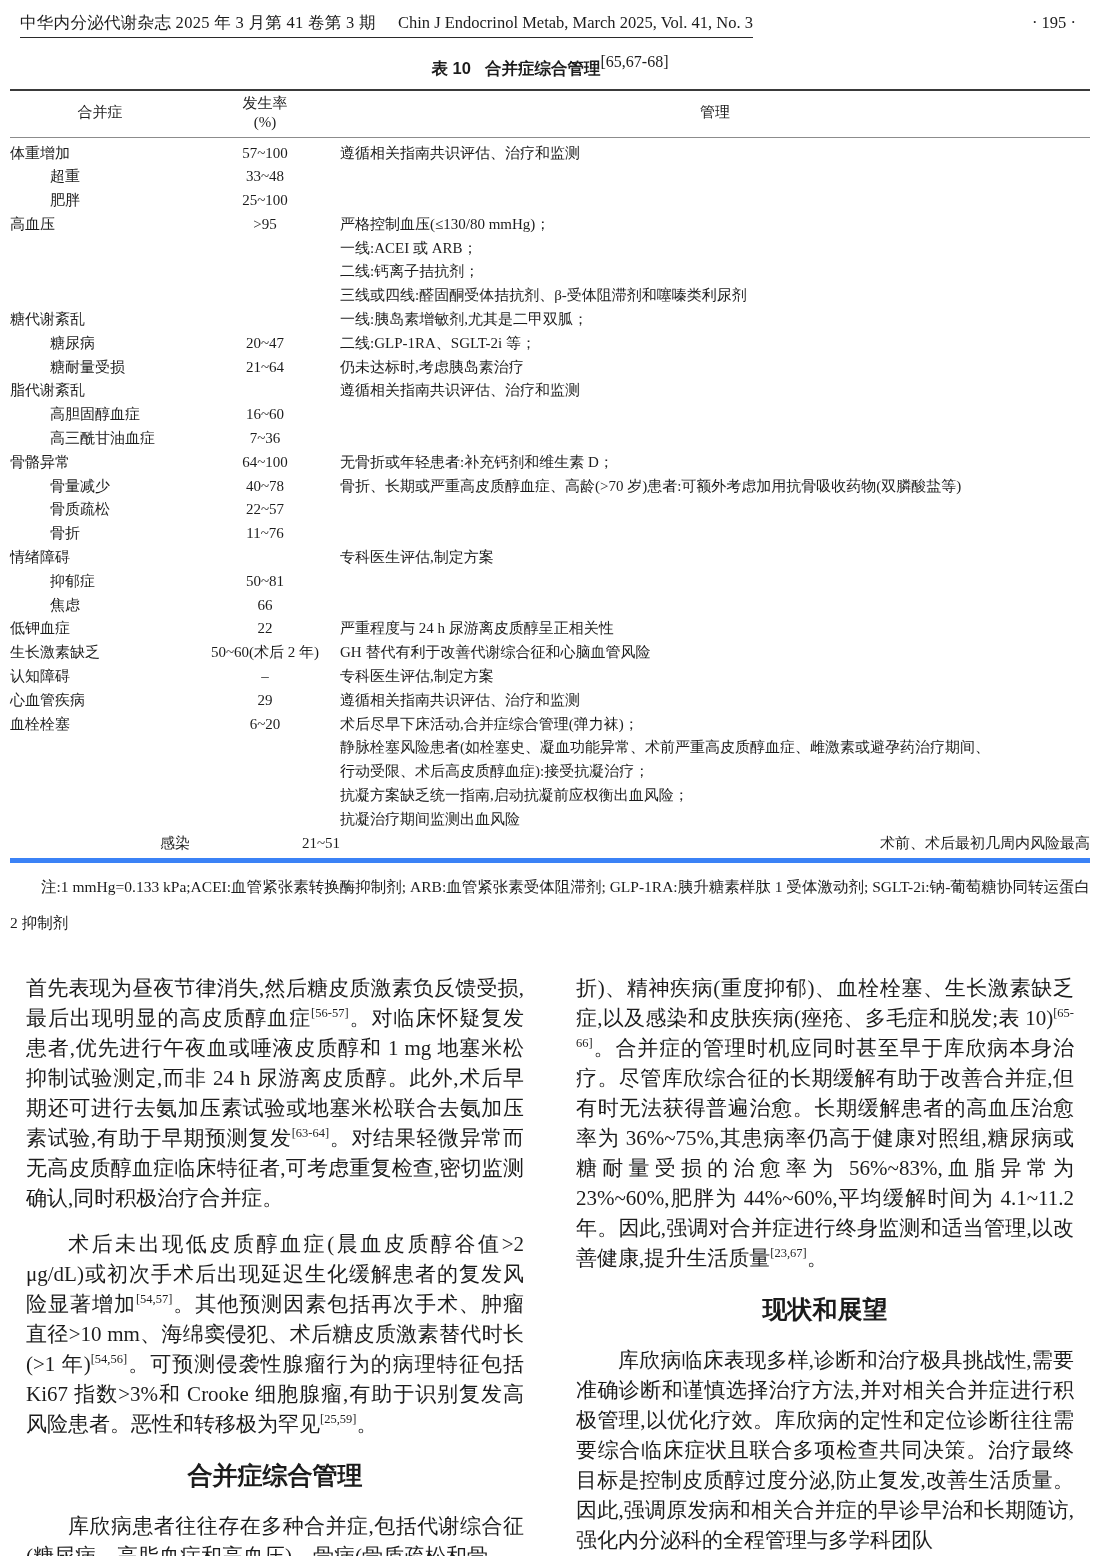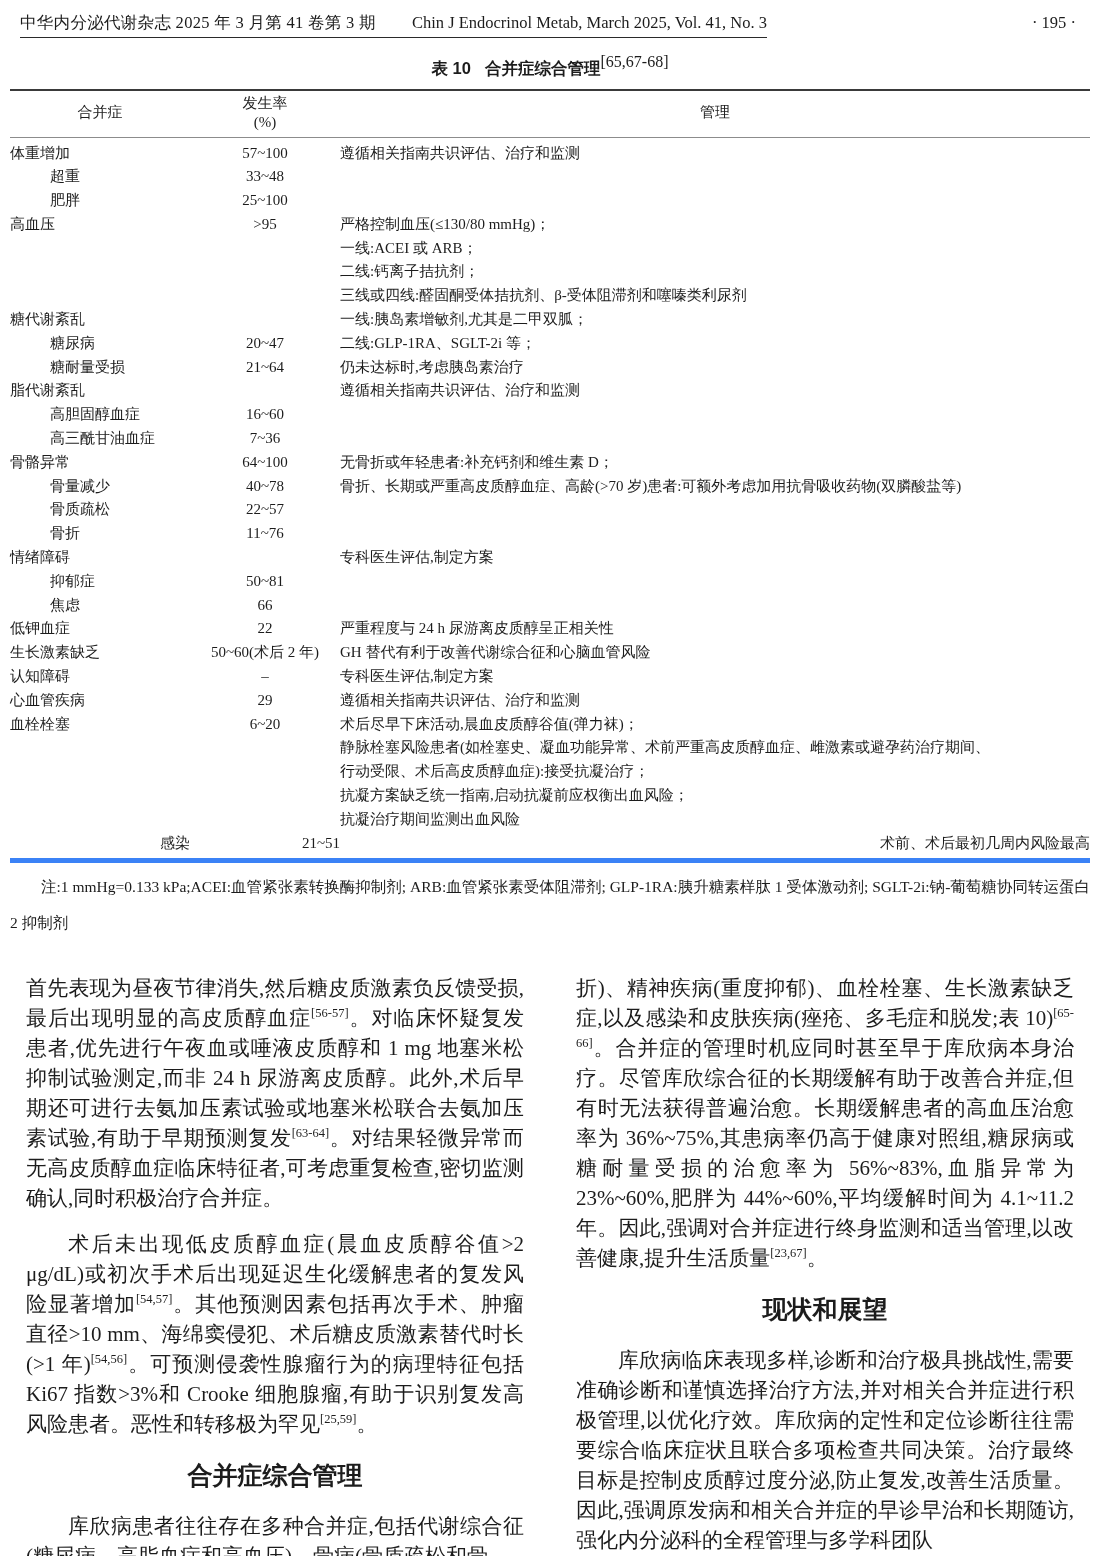--- a/index.html
+++ b/index.html
@@ -22,21 +22,21 @@
     align-items: flex-start;
     font-size: 16.5px;
     line-height: 22px;
     padding-left: 10px;
   }
   .journal-line {
     border-bottom: 1.5px solid #2a2a2a;
     padding-bottom: 3px;
   }
   .journal-line .cn { letter-spacing: 0.3px; }
-  .journal-line .en { margin-left: 32px; }
+  .journal-line .en { margin-left: 18px; }
   .page-number { padding-right: 14px; }
   
   .table-title {
     text-align: center;
     font-family: "Liberation Sans", "DejaVu Sans", sans-serif;
     font-weight: 700;
     font-size: 16.5px;
     margin: 15px 0 9px 0;
   }
   .table-title .t-label { margin-right: 14px; }
@@ -261,21 +261,21 @@
             <td class="c-mgmt">专科医生评估,制定方案</td>
           </tr>
           <tr>
             <td class="c-name">心血管疾病</td>
             <td class="c-rate">29</td>
             <td class="c-mgmt">遵循相关指南共识评估、治疗和监测</td>
           </tr>
           <tr>
             <td class="c-name">血栓栓塞</td>
             <td class="c-rate">6~20</td>
-            <td class="c-mgmt">术后尽早下床活动,晨血皮质醇谷值(弹力袜)；</td>
+            <td class="c-mgmt">术后尽早下床活动,合并症综合管理(弹力袜)；</td>
           </tr>
           <tr>
             <td class="c-name"></td>
             <td class="c-rate"></td>
             <td class="c-mgmt">静脉栓塞风险患者(如栓塞史、凝血功能异常、术前严重高皮质醇血症、雌激素或避孕药治疗期间、</td>
           </tr>
           <tr>
             <td class="c-name"></td>
             <td class="c-rate"></td>
             <td class="c-mgmt">行动受限、术后高皮质醇血症):接受抗凝治疗；</td>

